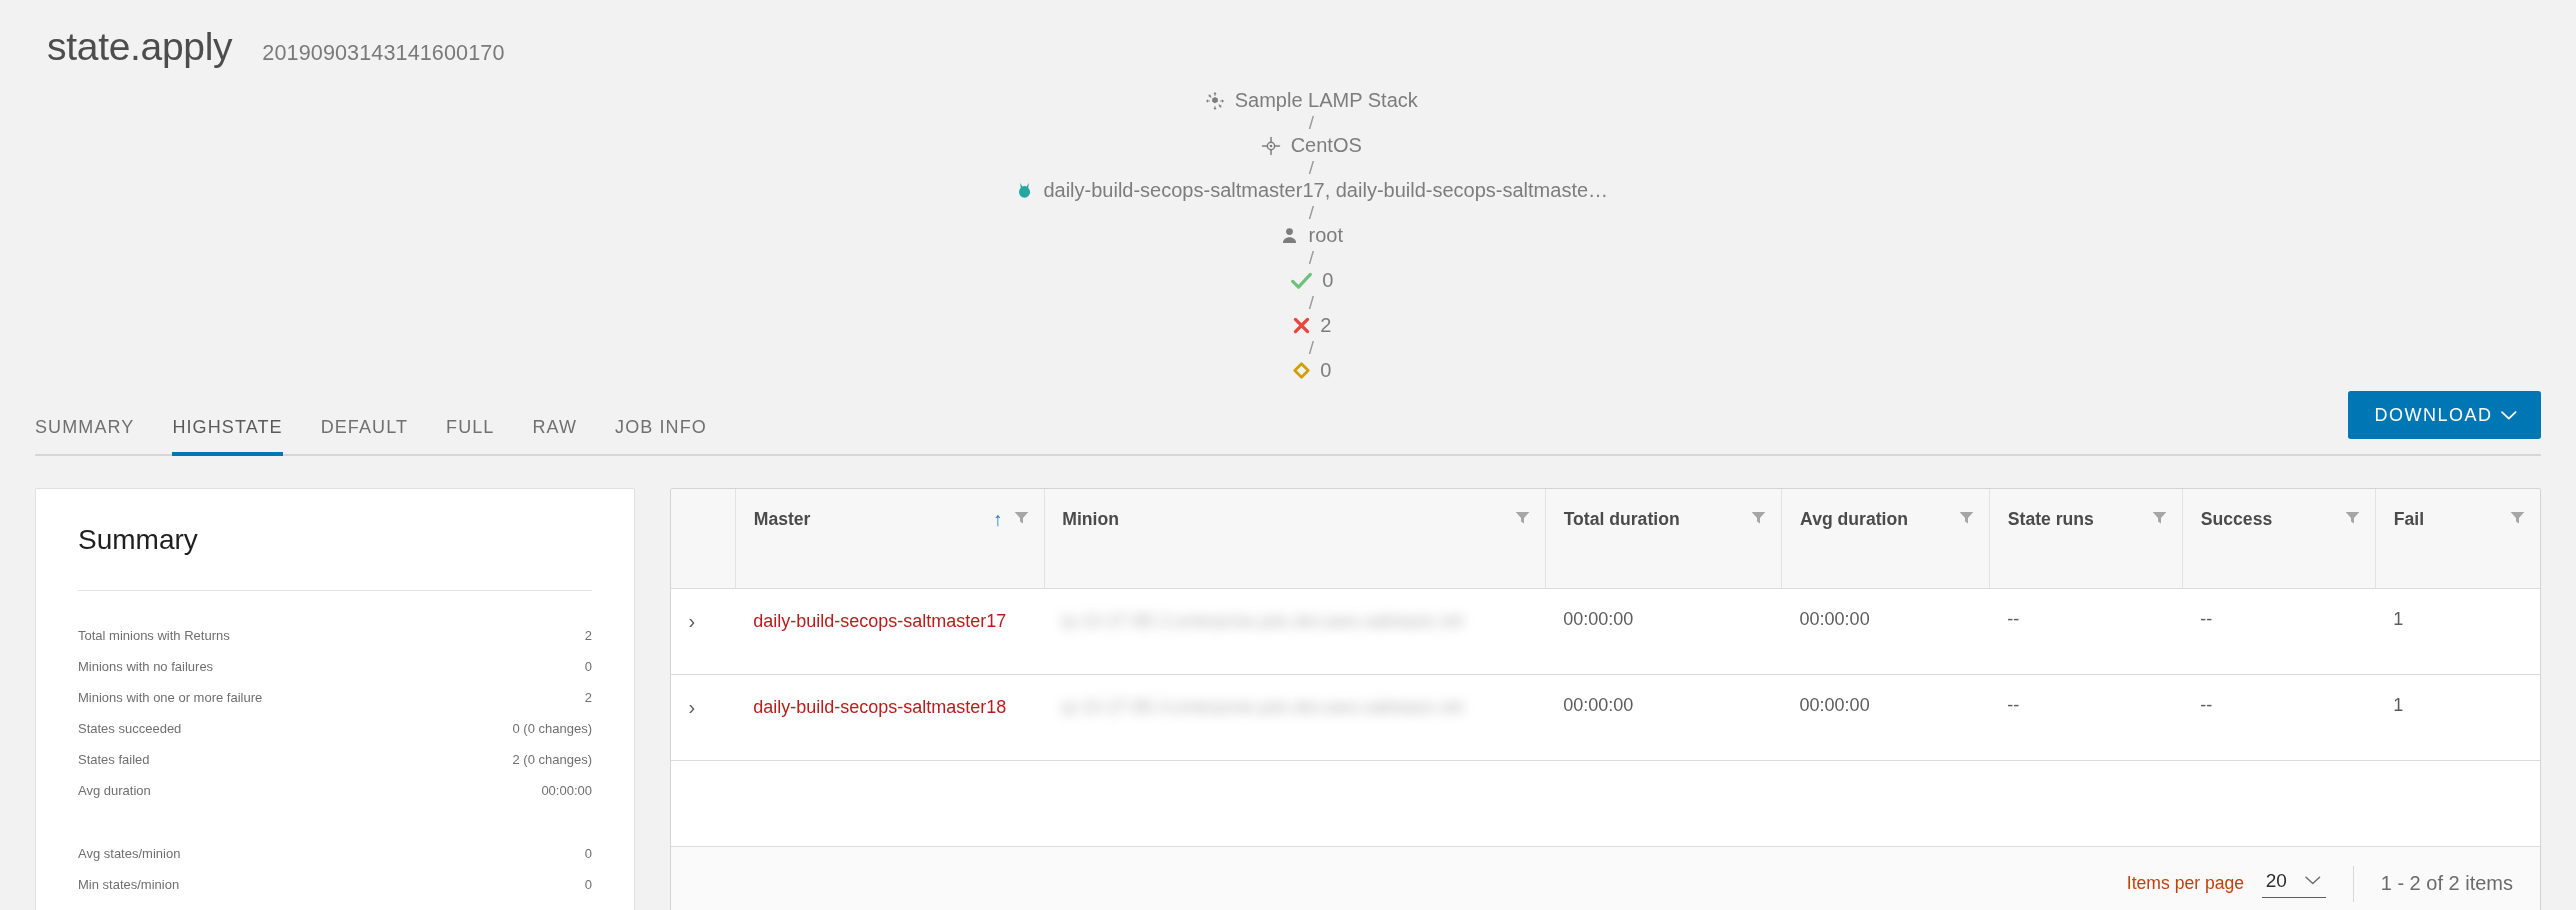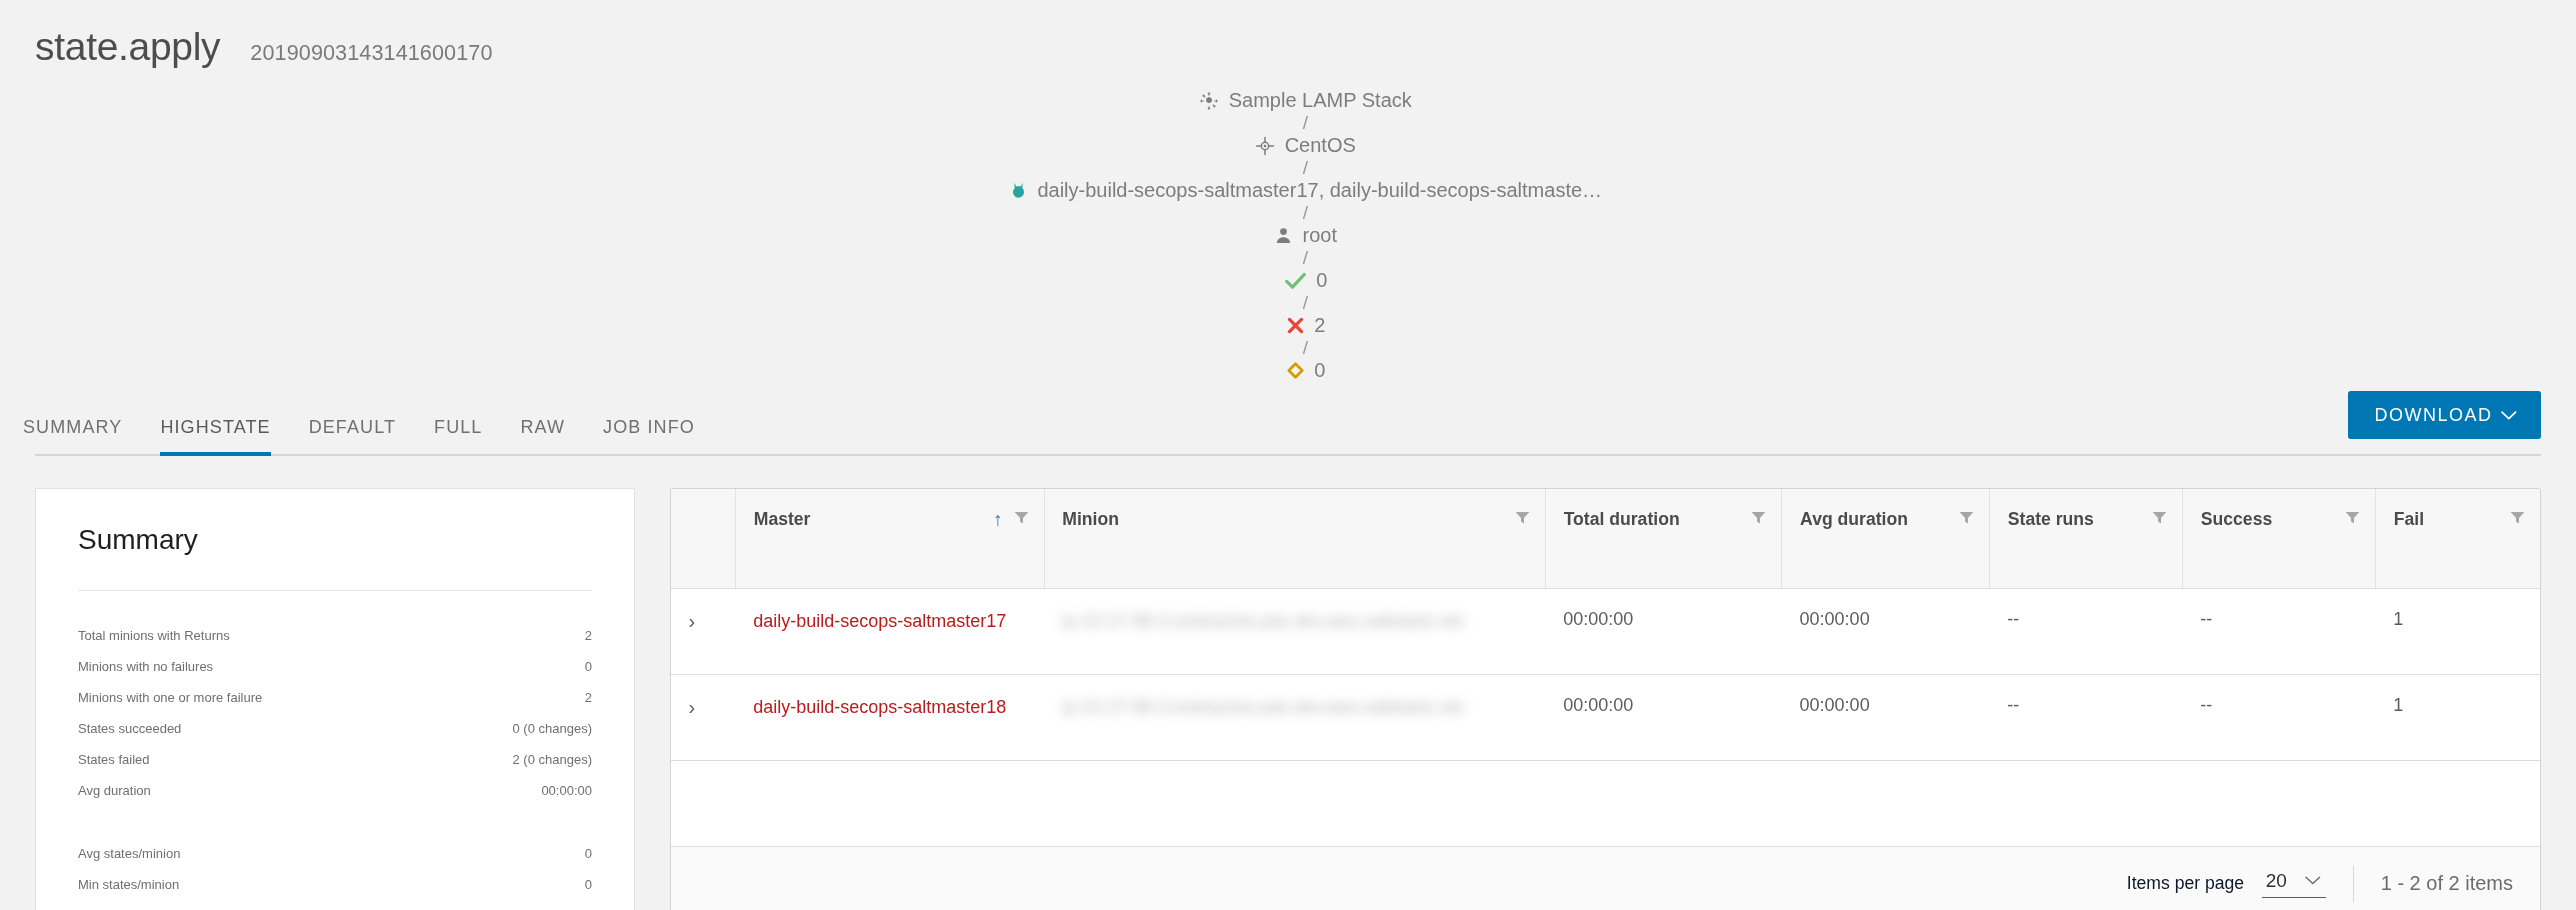--- a/index.html
+++ b/index.html
@@ -5,21 +5,21 @@
   * { box-sizing: border-box; }
   html, body {
     margin: 0; padding: 0;
     width: 2576px; height: 911px;
     background: #f2f2f2;
     font-family: "Liberation Sans", sans-serif;
     overflow: hidden;
   }
 
   
-  .page-header { padding: 27px 0 0 35px; }
+  .page-header { padding: 27px 0 0 35px; margin-left: 12px; }
   .title-row { display: flex; align-items: baseline; }
   .job-title {
     font-size: 39px; font-weight: 300; color: #4d4d4d;
     letter-spacing: -0.3px; line-height: 1;
   }
   .job-id {
     font-size: 21.6px; color: #7a7a7a; font-weight: 400;
     margin-left: 30px; letter-spacing: 0.1px;
   }
 
@@ -31,21 +31,21 @@
   .crumb { display: flex; align-items: center; white-space: nowrap; }
   .crumb-label { margin-left: 9.5px; }
   .crumb-sep { margin: 0 17.6px; color: #9b9b9b; font-size: 19px; }
   .crumb-icon { display: inline-flex; align-items: center; justify-content: center; }
   .minion-crumb { max-width: 676px; overflow: hidden; text-overflow: ellipsis; }
   .stat-num { margin-left: 9.5px; color: #7d7d7d; font-size: 20px; }
 
   
   .tabs-wrap {
     position: relative; margin-top: 35px;
-    padding-left: 23px; padding-right: 35px;
+    padding-left: 35px; padding-right: 35px;
   }
   .tabs { display: flex; align-items: flex-end; position: relative; z-index: 2; }
   .tab {
     font-size: 18px; letter-spacing: 1.1px; color: #707070;
     padding: 0 0 13.5px 0; margin-right: 38px; cursor: pointer;
     border-bottom: 4px solid transparent;
   }
   .tab.active { color: #5a5a5a; border-bottom-color: #0077b5; }
   .tabs-underline {
     position: absolute; left: 35px; right: 35px; bottom: 0;
@@ -110,21 +110,21 @@
     color: #9a9a9a; line-height: 1.35;
     filter: blur(6px); opacity: 0.75; user-select: none;
   }
   tr.filler-row td { height: 88px; border-bottom: 0.7px solid #cfcfcf; background: #fff; }
 
   
   .pager {
     background: #fafafa; display: flex; align-items: center;
     justify-content: flex-end; padding: 17.6px 27px; height: 73px;
   }
-  .pager-label { font-size: 17.6px; color: #0f172a; }
+  .pager-label { font-size: 17.6px; color: #c2410c; }
   .pp-select {
     display: flex; align-items: center; gap: 17.6px;
     margin-left: 17.6px; border-bottom: 1.4px solid #5c5c5c;
     padding: 1.4px 4px 5.4px 4px; cursor: pointer;
   }
   .pp-value { font-size: 19px; color: #2f2f2f; }
   .pager-divider { width: 0.7px; height: 36px; background: #d8d8d8; margin: 0 27px; }
   .pager-count { font-size: 20px; color: #6b6b6b; }
 
   .c-idx   { width: 61px; }

